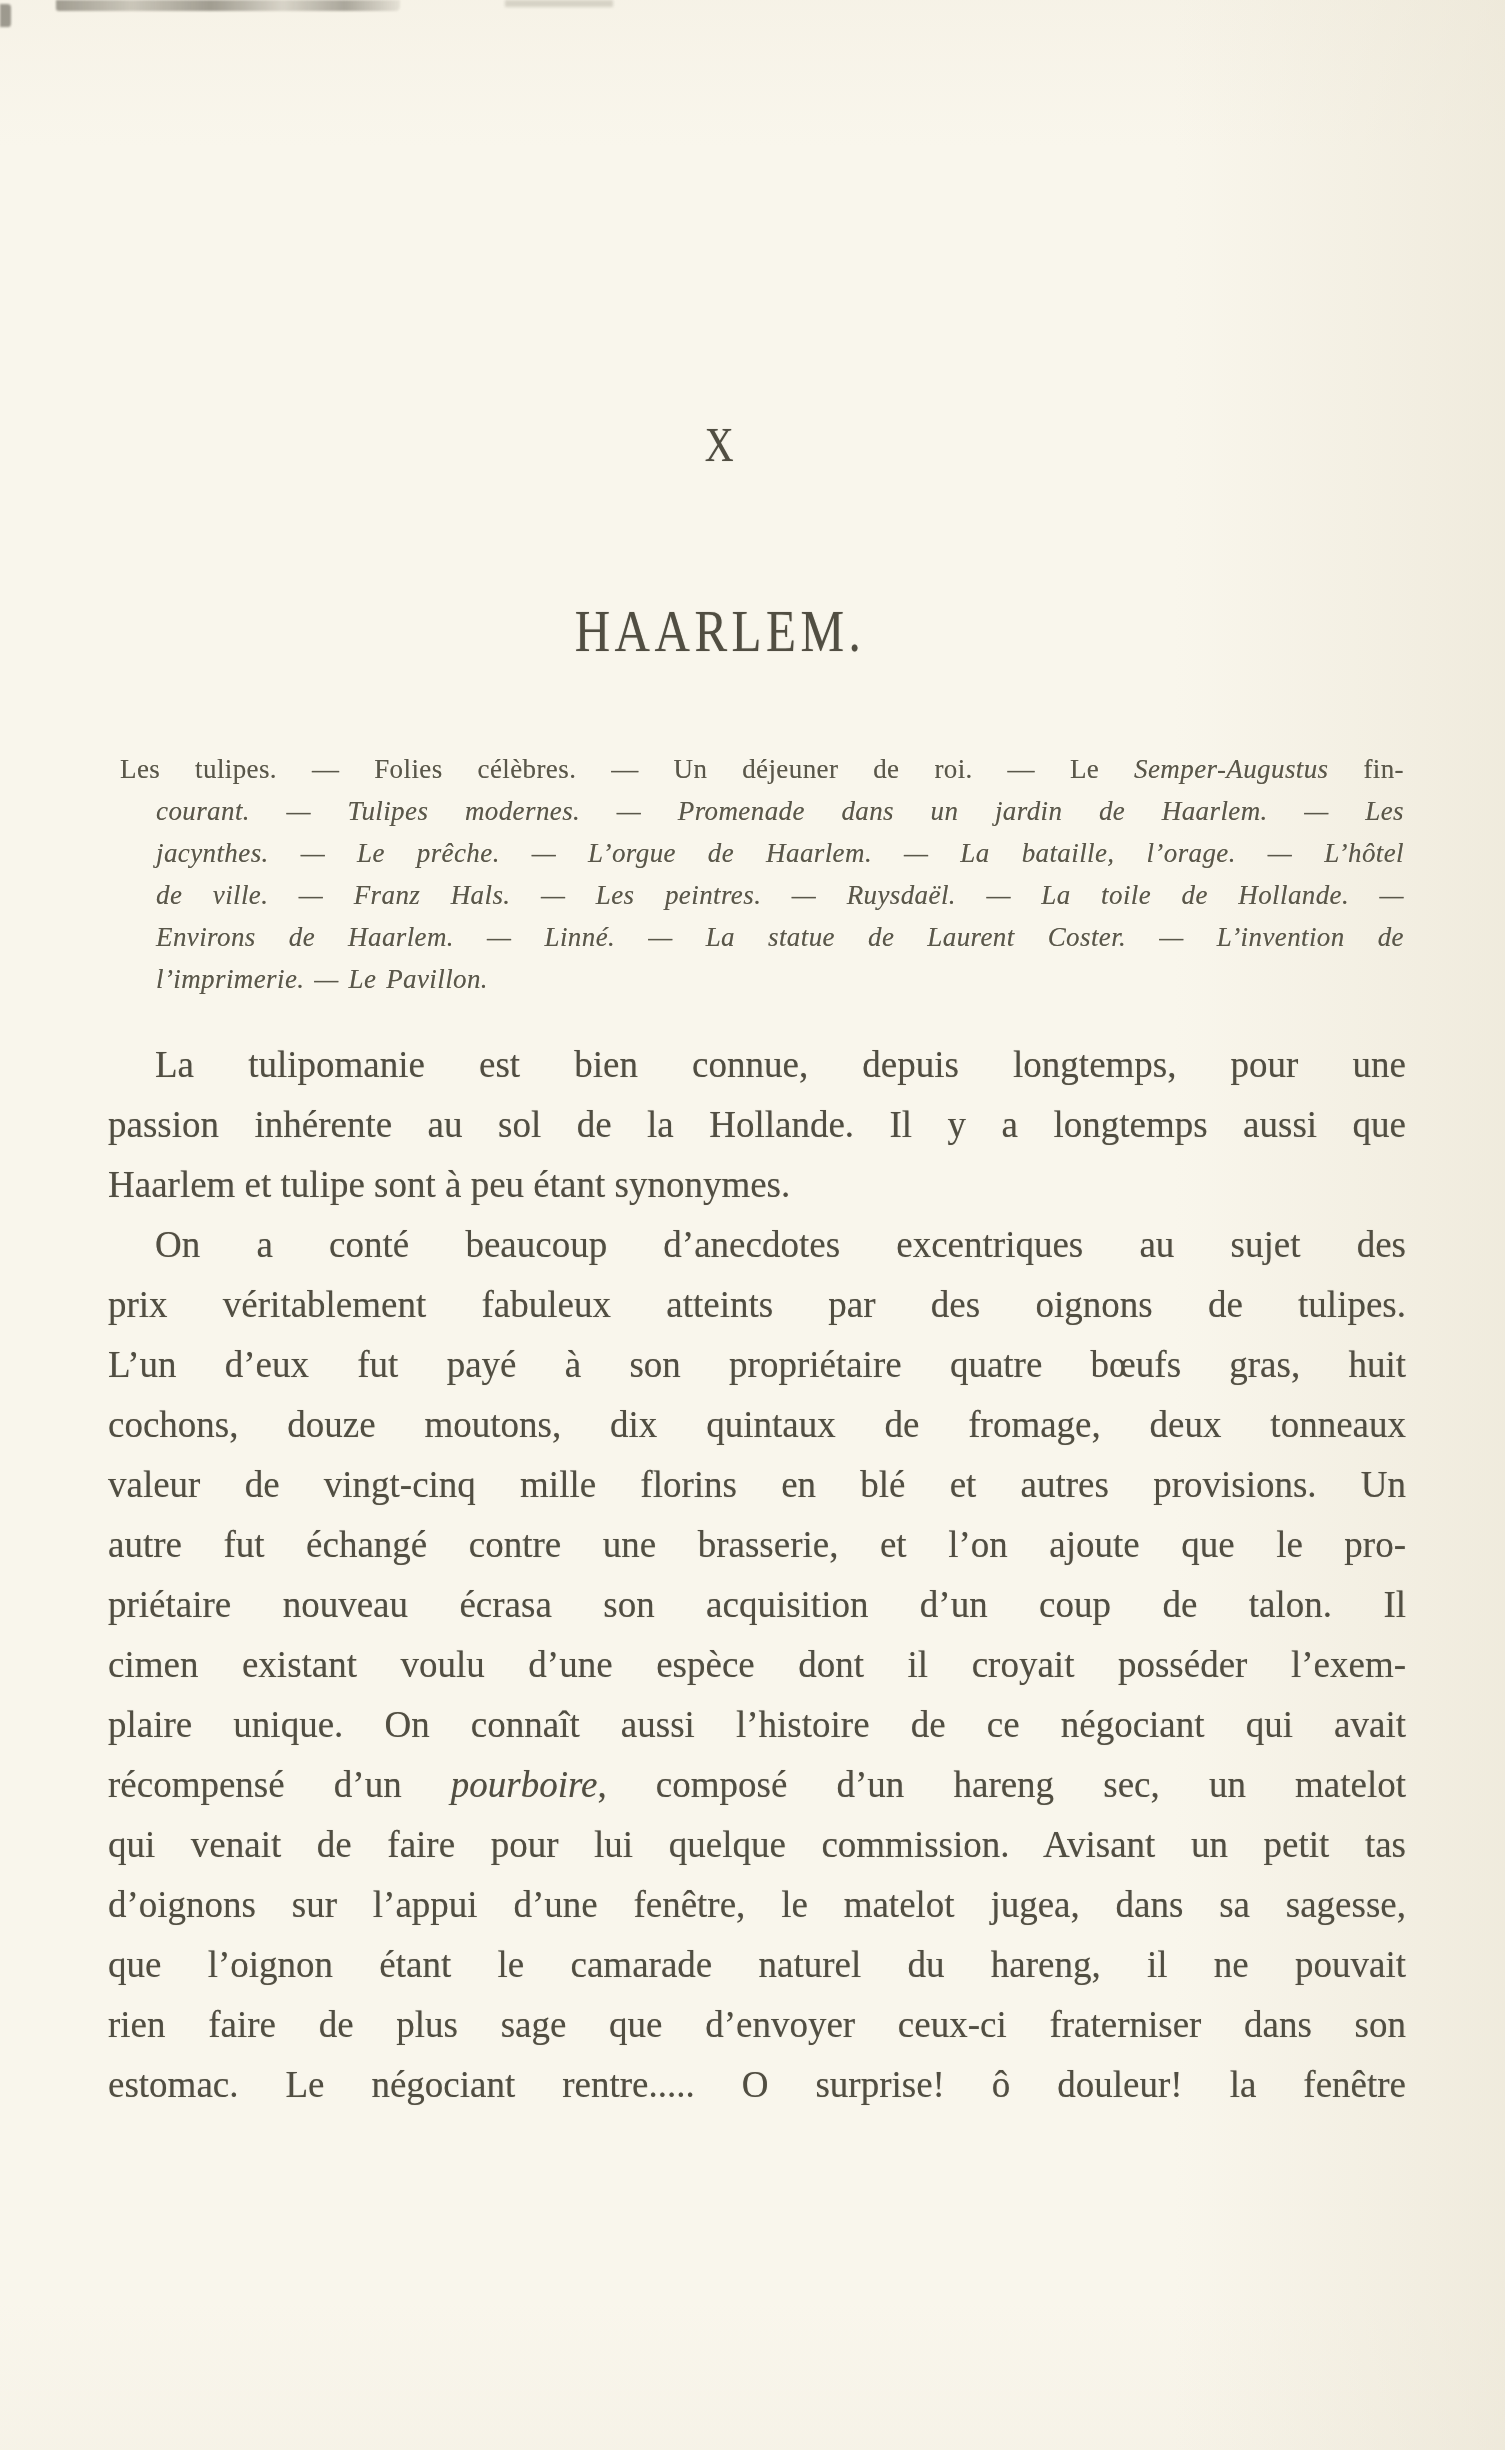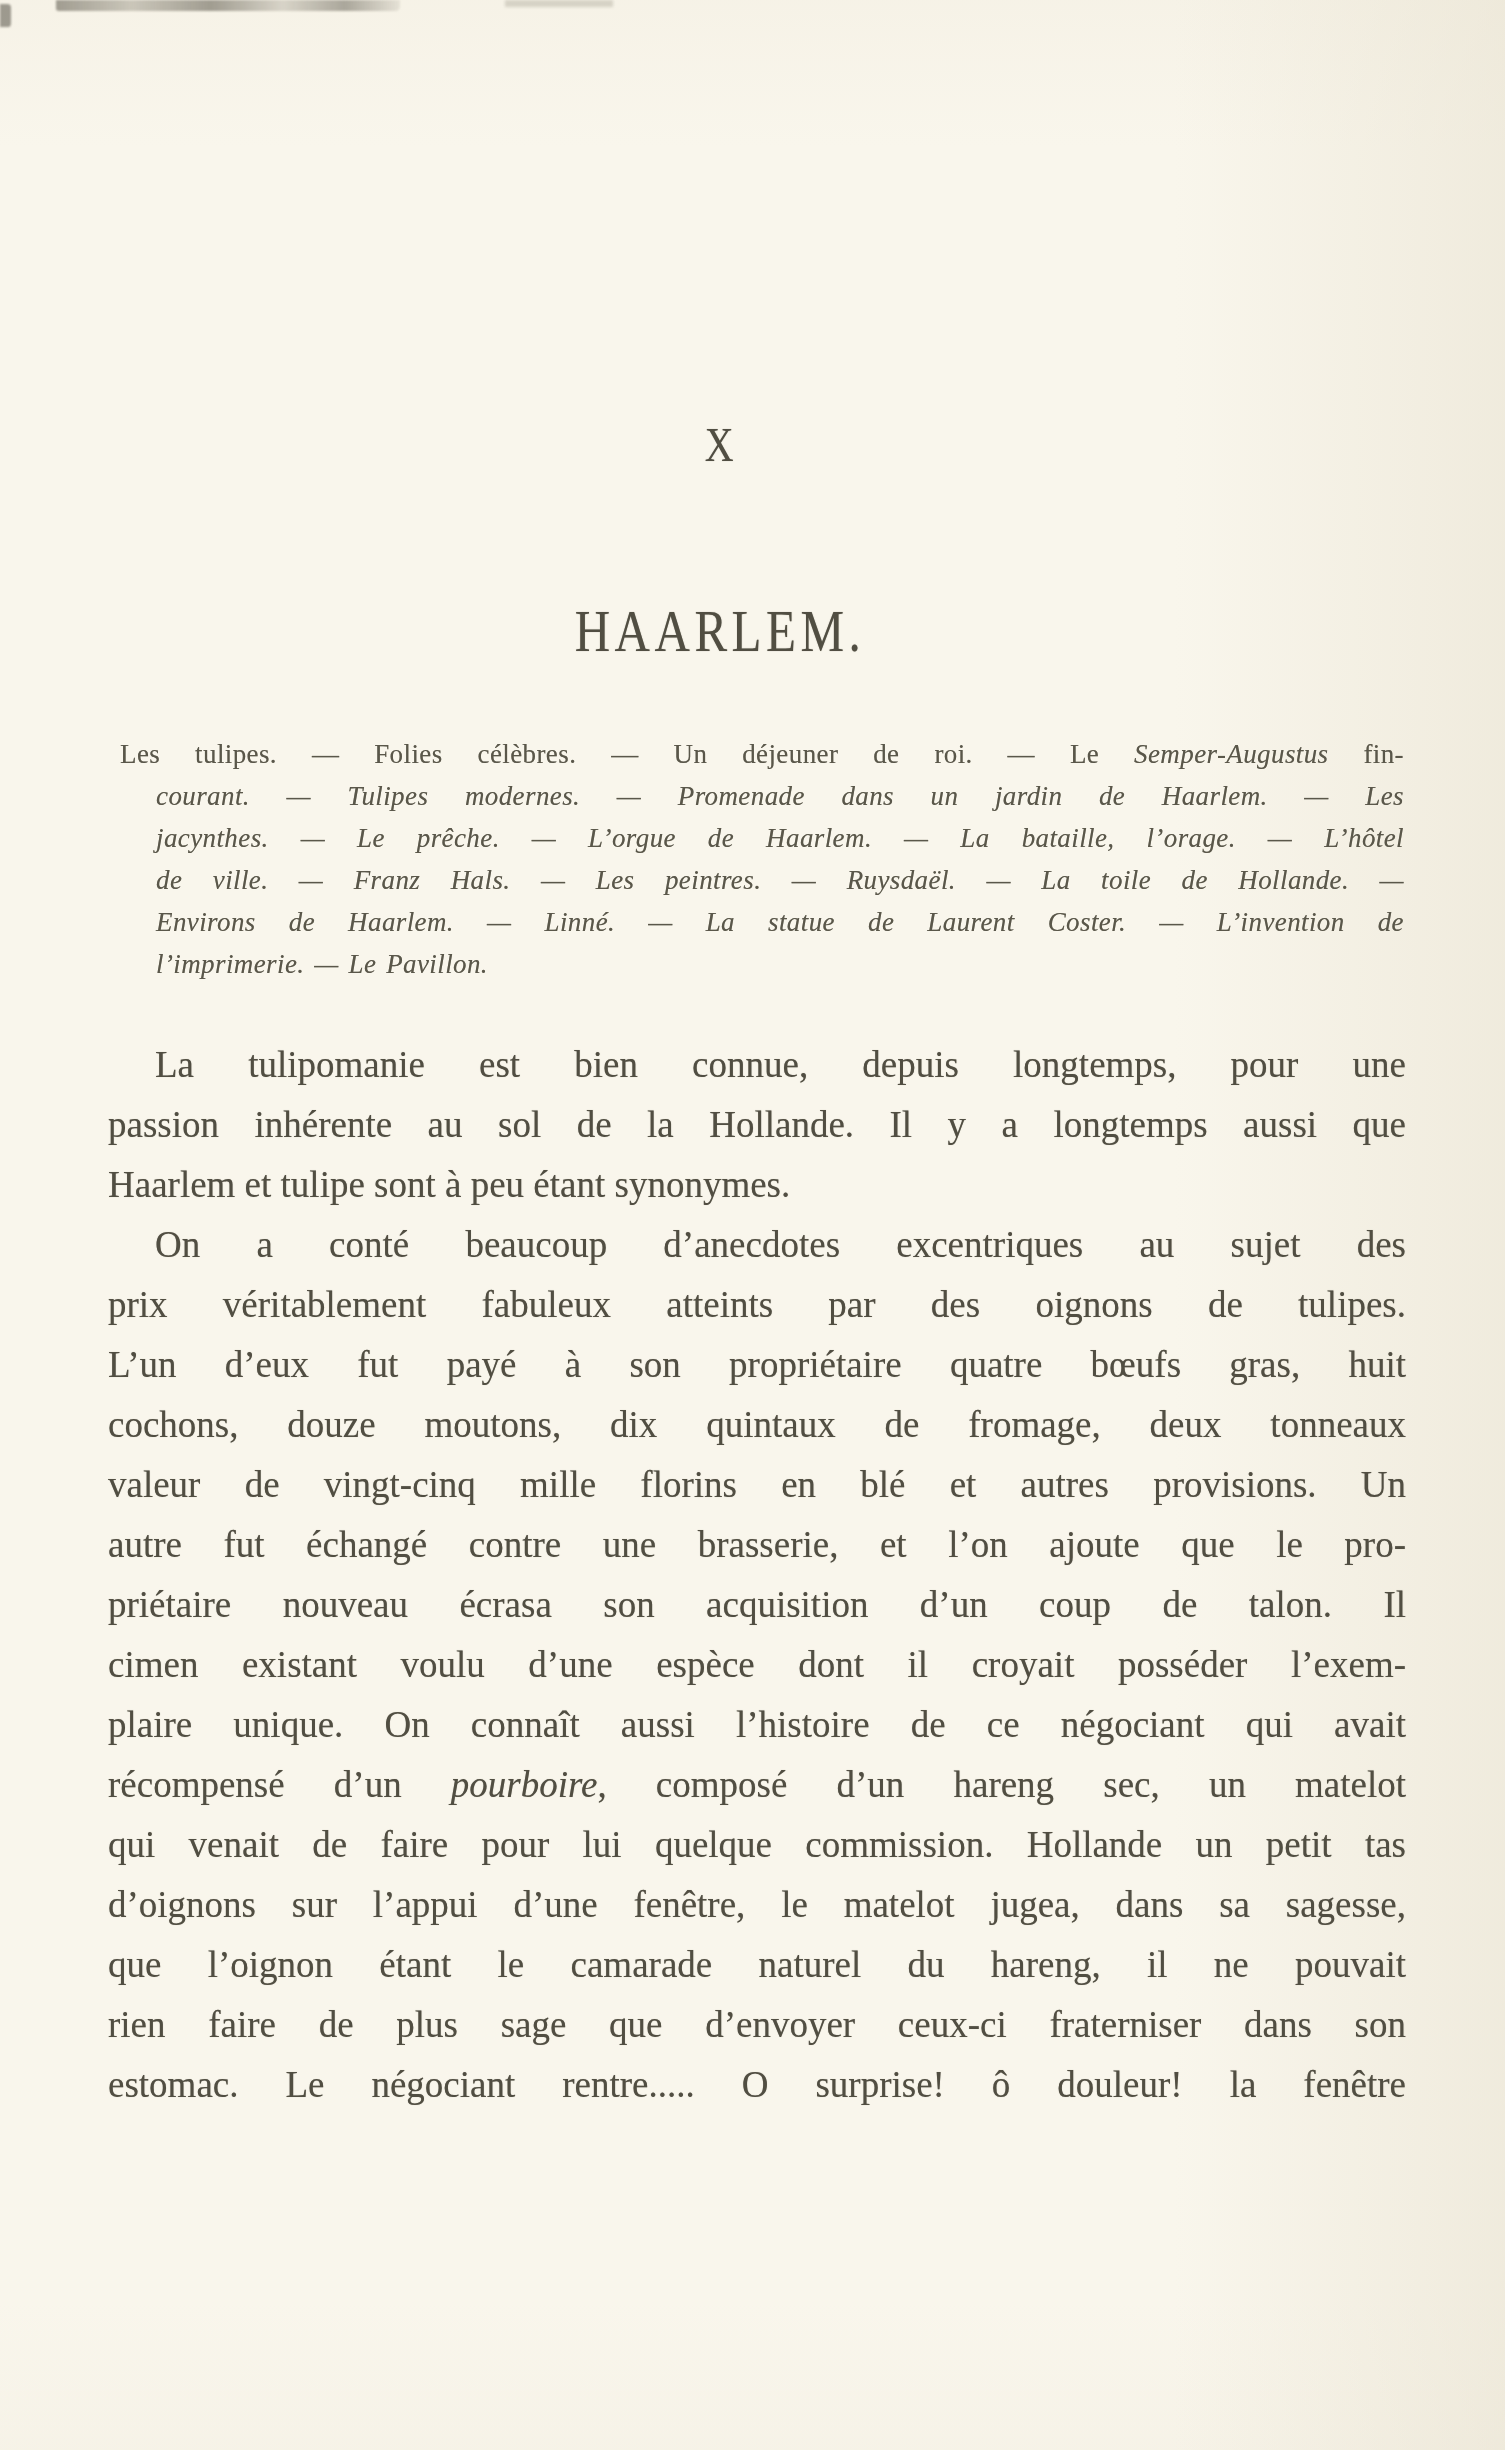--- a/index.html
+++ b/index.html
@@ -73,21 +73,21 @@
     font-size: 49px;
     letter-spacing: 4.5px;
     transform: scaleY(1.2);
     transform-origin: top center;
     color: var(--ink);
     text-shadow: 0 0 0.9px rgba(81,78,66,0.5);
   }
 
   .summary {
     position: absolute;
-    left: 120px; top: 733px;
+    left: 120px; top: 748px;
     width: 1284px;
     font-size: 27px;
     line-height: 42px;
     letter-spacing: 0.4px;
     word-spacing: 2.7px;
     color: var(--ink-soft);
     text-shadow: 0 0 0.6px rgba(90,87,74,0.5);
   }
   .summary .line.ind { padding-left: 36px; font-style: italic; }
 
@@ -135,21 +135,21 @@
       <div class="line just ind"><span>On a conté beaucoup d’anecdotes excentriques au sujet des</span></div>
       <div class="line just"><span>prix véritablement fabuleux atteints par des oignons de tulipes.</span></div>
       <div class="line just"><span>L’un d’eux fut payé à son propriétaire quatre bœufs gras, huit</span></div>
       <div class="line just"><span>cochons, douze moutons, dix quintaux de fromage, deux tonneaux</span></div>
       <div class="line just"><span>valeur de vingt-cinq mille florins en blé et autres provisions. Un</span></div>
       <div class="line just"><span>autre fut échangé contre une brasserie, et l’on ajoute que le pro-</span></div>
       <div class="line just"><span>priétaire nouveau écrasa son acquisition d’un coup de talon. Il</span></div>
       <div class="line just"><span>cimen existant voulu d’une espèce dont il croyait posséder l’exem-</span></div>
       <div class="line just"><span>plaire unique. On connaît aussi l’histoire de ce négociant qui avait</span></div>
       <div class="line just"><span>récompensé d’un </span><span class="it">pourboire</span><span>, composé d’un hareng sec, un matelot</span></div>
-      <div class="line just"><span>qui venait de faire pour lui quelque commission. Hollande un petit tas</span></div>
+      <div class="line just"><span>qui venait de faire pour lui quelque commission. Avisant un petit tas</span></div>
       <div class="line just"><span>d’oignons sur l’appui d’une fenêtre, le matelot jugea, dans sa sagesse,</span></div>
       <div class="line just"><span>que l’oignon étant le camarade naturel du hareng, il ne pouvait</span></div>
       <div class="line just"><span>rien faire de plus sage que d’envoyer ceux-ci fraterniser dans son</span></div>
       <div class="line just"><span>estomac. Le négociant rentre..... O surprise! ô douleur! la fenêtre</span></div>
     </div>
 
 </div>
 
 
 </body></html>

